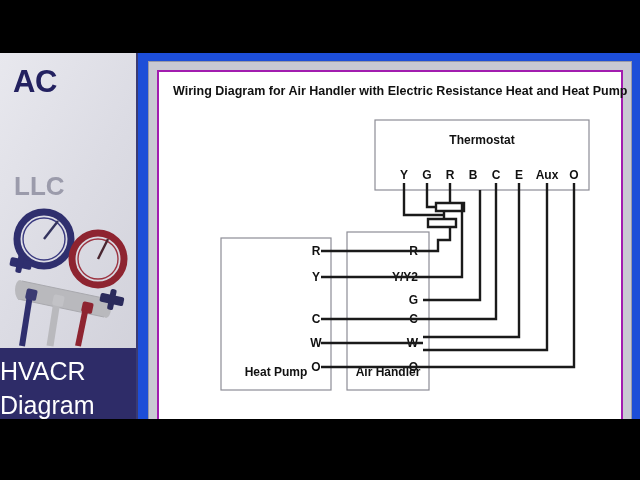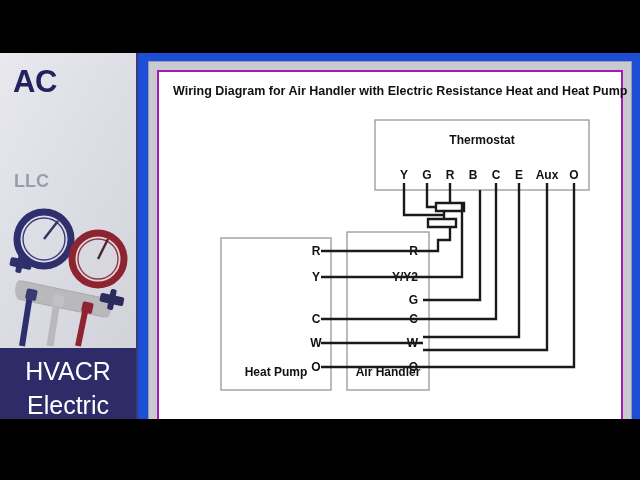--- a/index.html
+++ b/index.html
@@ -64,21 +64,21 @@
     line-height: 33px;
     letter-spacing: -0.5px;
   }
   #brand-title .ln { display: block; }
   #brand-llc {
     position: absolute;
     left: 14px;
     top: 118px;
     color: #9b9bab;
     font-weight: bold;
-    font-size: 18px;
+    font-size: 26px;
     letter-spacing: 0px;
   }
   
   #gauge-art {
     position: absolute;
     left: 0;
     top: 150px;
     width: 136px;
     height: 145px;
   }
@@ -88,21 +88,20 @@
     top: 295px;
     width: 136px;
     height: 82px;
     background: #2e2c68;
   }
   #brand-footer .fl {
     display: block;
     color: #ffffff;
     font-size: 25px;
     font-weight: normal;
-    text-align: center;
     line-height: 34px;
   }
   #brand-footer .fl.first { padding-top: 6px; }
 
   
   #diagram-panel {
     position: absolute;
     left: 148px;
     top: 8px;
     width: 484px;
@@ -220,21 +219,21 @@
           <path d="M57,98 L50,143" stroke="#b9b9bd" stroke-width="7" fill="none"></path>
           <path d="M86,104 L78,143" stroke="#8e2430" stroke-width="6" fill="none"></path>
           <rect x="26" y="86" width="11" height="11" rx="2" fill="#3a3a72" transform="rotate(12 31 91)"></rect>
           <rect x="53" y="92" width="11" height="11" rx="2" fill="#c2c2c6" transform="rotate(12 58 97)"></rect>
           <rect x="82" y="99" width="11" height="11" rx="2" fill="#8e2430" transform="rotate(12 87 104)"></rect>
         </g>
       </svg>
 
       <div id="brand-footer">
         <span class="fl first">HVACR</span>
-        <span class="fl">Electric</span>
+        <span class="fl">Diagram</span>
       </div>
     </div>
 
     <div id="diagram-panel">
       <div id="diagram-box">
 
         <div id="diagram-title">Wiring Diagram for Air Handler with Electric Resistance Heat and Heat Pump</div>
 
         <svg id="schematic" viewBox="0 0 466 343">
 

